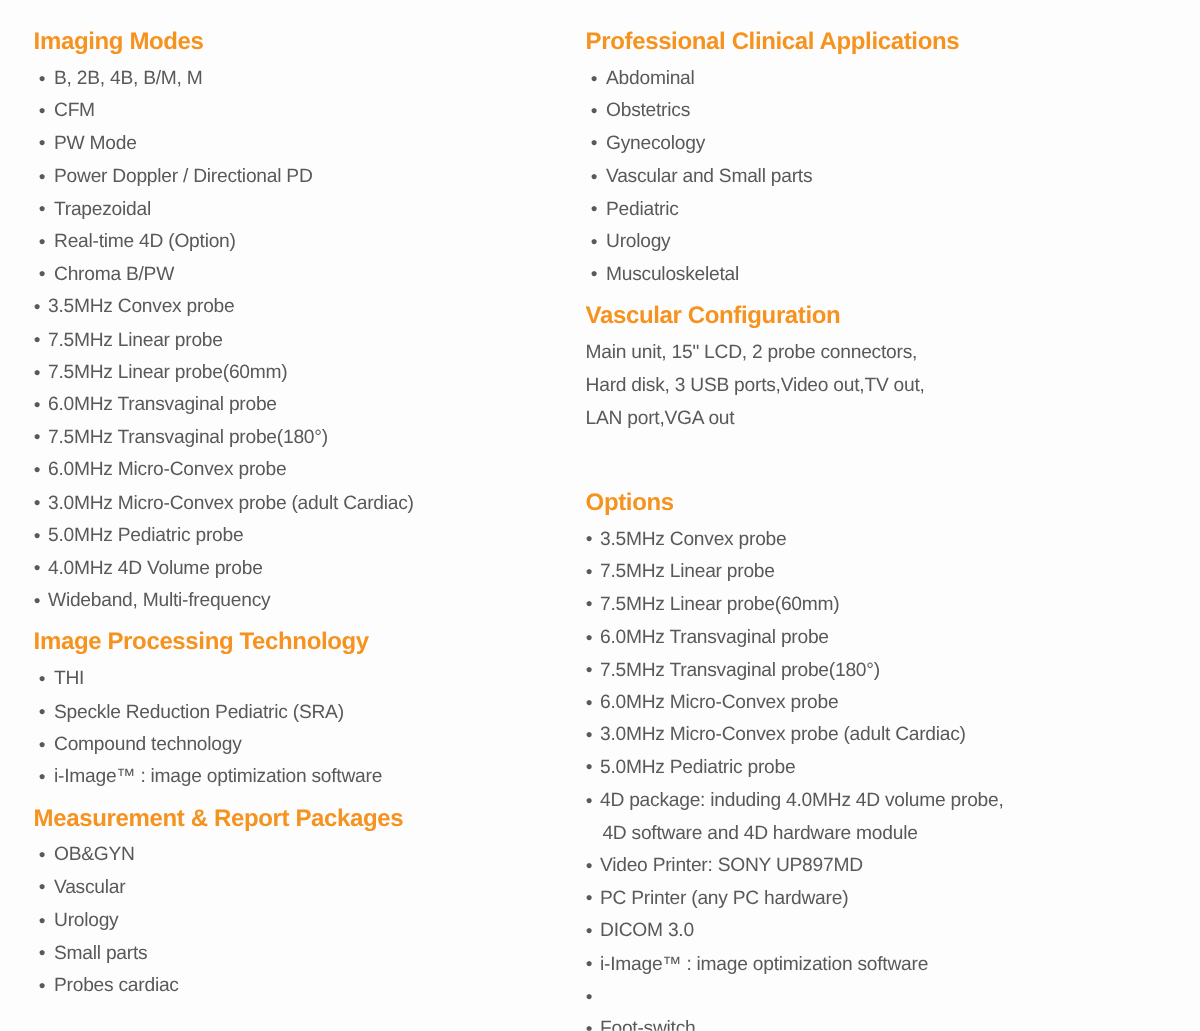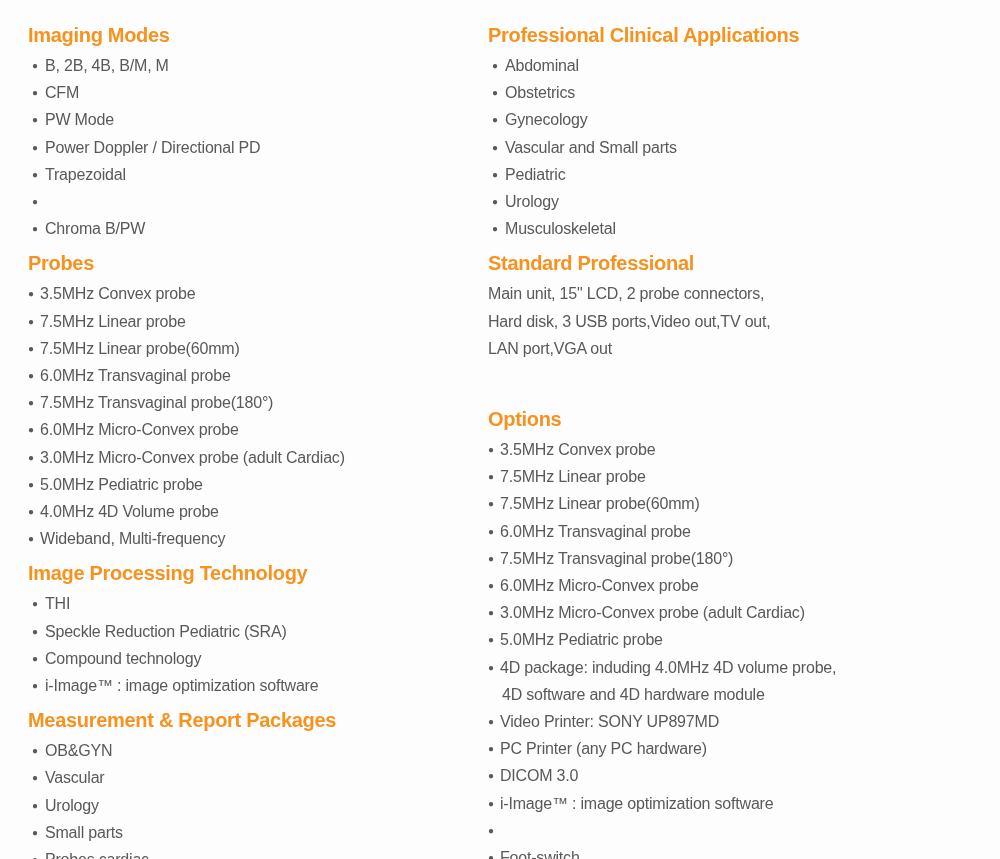--- a/index.html
+++ b/index.html
@@ -81,30 +81,30 @@
         <li class="item">
             <span class="bullet">●</span>
             <span class="item-text">Power Doppler / Directional PD</span>
           </li>
         <li class="item">
             <span class="bullet">●</span>
             <span class="item-text">Trapezoidal</span>
           </li>
         <li class="item">
             <span class="bullet">●</span>
+            <span class="item-text">Real-time 4D (Option)</span>
           </li>
         <li class="item">
             <span class="bullet">●</span>
             <span class="item-text">Chroma B/PW</span>
           </li>
       </ul>
     </div>
 
     <div class="section">
-      <div class="section-title">Probes</div>
       <ul class="item-list">
         <li class="item">
             <span class="bullet">●</span>
             <span class="item-text">3.5MHz Convex probe</span>
           </li>
         <li class="item">
             <span class="bullet">●</span>
             <span class="item-text">7.5MHz Linear probe</span>
           </li>
         <li class="item">
@@ -222,21 +222,21 @@
             <span class="item-text">Urology</span>
           </li>
         <li class="item">
             <span class="bullet">●</span>
             <span class="item-text">Musculoskeletal</span>
           </li>
       </ul>
     </div>
 
     <div class="section">
-      <div class="section-title">Standard Professional</div>
+      <div class="section-title">Vascular Configuration</div>
       <div>
         <div class="para-line">Main unit, 15" LCD, 2 probe connectors,</div>
         <div class="para-line">Hard disk, 3 USB ports,Video out,TV out,</div>
         <div class="para-line">LAN port,VGA out</div>
       </div>
     </div>
 
     <div class="section gap-extra">
       <div class="section-title">Options</div>
       <ul class="item-list">

